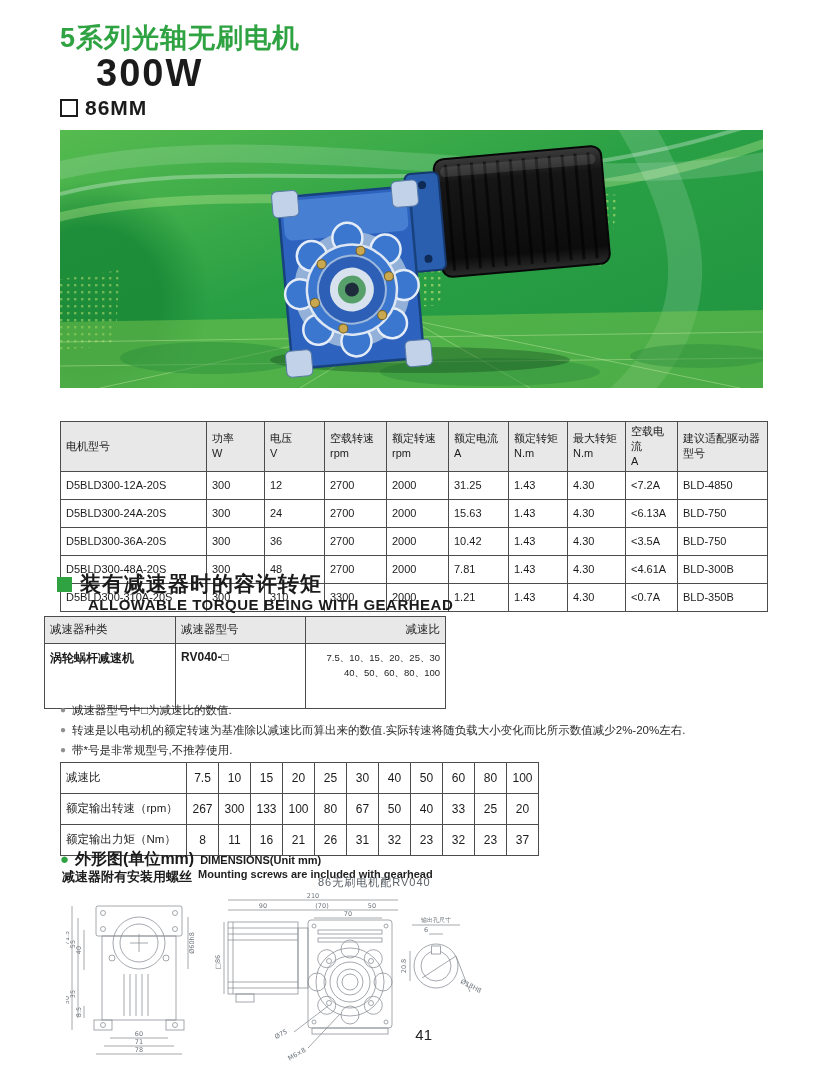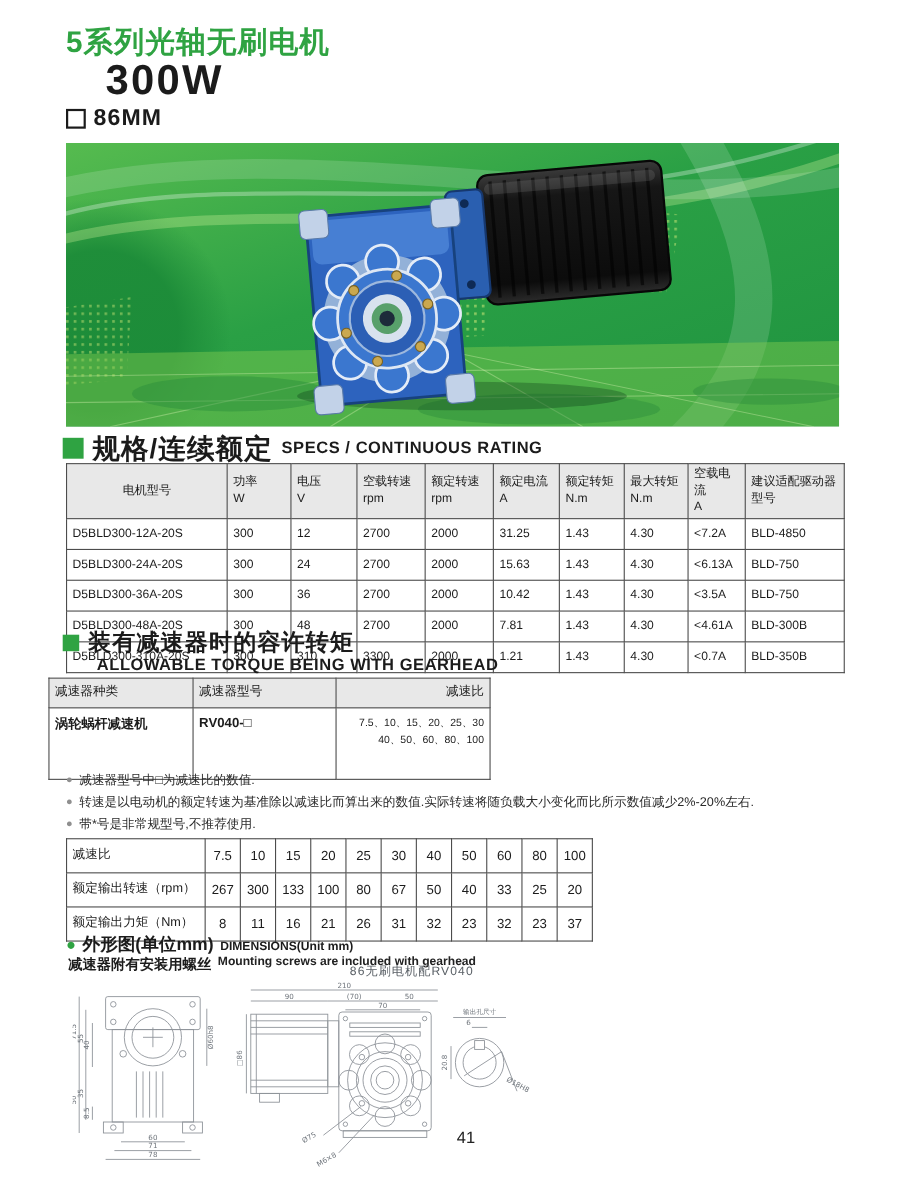--- a/index.html
+++ b/index.html
@@ -24,21 +24,21 @@
   .sec-en{font-size:15px;font-weight:bold;letter-spacing:.5px;}
   .sec2-en{position:absolute;font-size:15px;font-weight:bold;letter-spacing:.5px;}
 
   
   table{border-collapse:collapse;}
   .dtable th,.dtable td{border:1px solid #4c4c4c;font-size:11px;font-weight:normal;
         color:#1c1c1c;padding:2px 5px;text-align:left;vertical-align:middle;background:#fff;}
   .dtable th{background:#e8e8e8;line-height:1.35;}
   .spec-table{position:absolute;left:60px;top:421px;width:707px;table-layout:fixed;}
   .spec-table th{height:36px;vertical-align:middle;}
-  .spec-table th:first-child{text-align:center;}
+  .spec-table th:first-child{}
   .spec-table td{height:23px;}
 
   .gear-table{position:absolute;left:44px;top:616px;width:401px;table-layout:fixed;}
   .gear-table th{height:22px;font-size:11.5px;}
   .gear-table th.ratio-h{text-align:right;}
   .gear-table td{height:56px;vertical-align:top;padding-top:6px;font-size:12px;font-weight:bold;}
   .gear-table td.ratio-c{font-size:9.5px;font-weight:normal;text-align:right;line-height:1.6;}
 
   .ratio-table{position:absolute;left:60px;top:762px;table-layout:fixed;}
   .ratio-table th{background:#fff;font-size:11.5px;height:26px;}
@@ -190,25 +190,20 @@
               <circle cx="-38" cy="10" r="4.5"></circle>
                 <circle cx="-28" cy="-28" r="4.5"></circle>
                 <circle cx="12" cy="-38" r="4.5"></circle>
             </g>
           </g>
         </g>
       </g>
     </svg>
   </div>
 
-  <div class="sec" style="left:57px;top:391px;">
-    <span class="gsq" style="background:#2fa342;"></span>
-    <span class="sec-cn">规格/连续额定</span>
-    <span class="sec-en">SPECS / CONTINUOUS RATING</span>
-  </div>
 
   <table class="dtable spec-table">
     <colgroup>
       <col style="width:146px">
         <col style="width:58px">
         <col style="width:60px">
         <col style="width:62px">
       <col style="width:62px">
         <col style="width:60px">
         <col style="width:59px">

